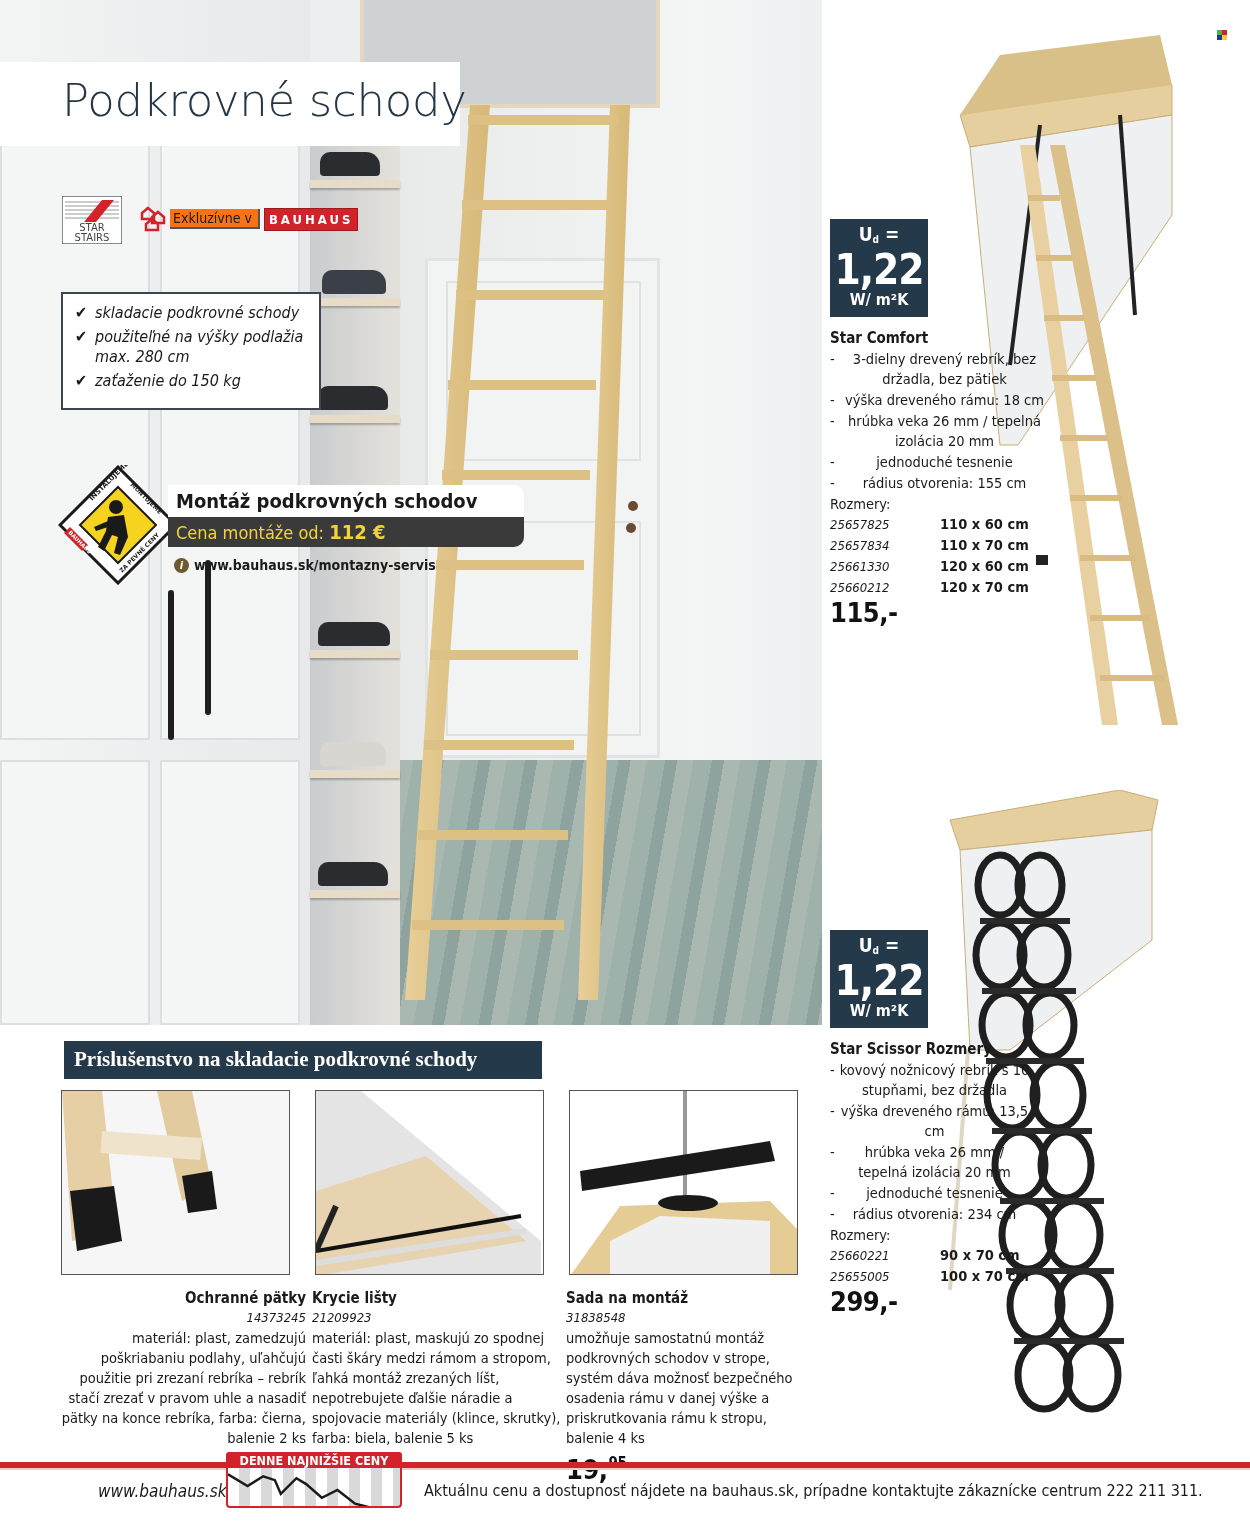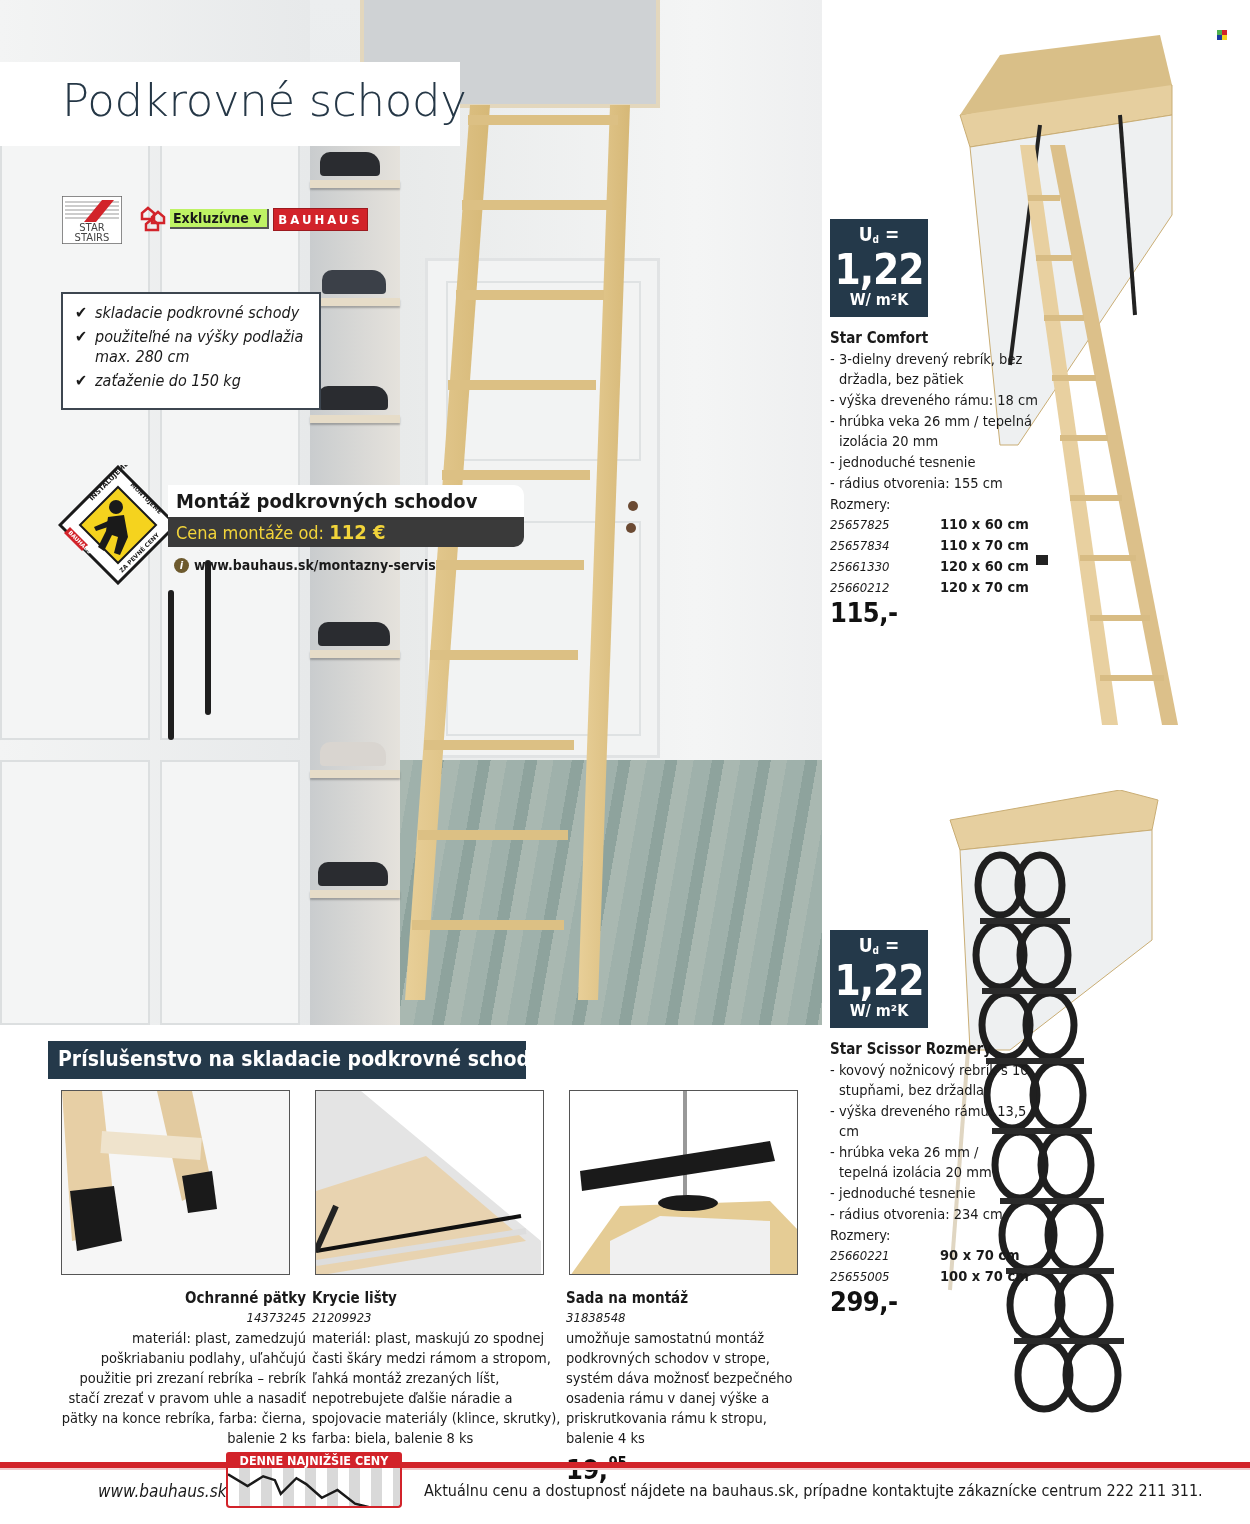--- a/index.html
+++ b/index.html
@@ -25,21 +25,21 @@
   .hero .ladder { position: absolute; left: 0; top: 0; width: 822px; height: 1025px; }
 
   
   .title-box { position: absolute; left: 0; top: 62px; width: 460px; height: 84px; background: #ffffff; }
   .title-box h1 { position: absolute; left: 62px; top: 12px; font-family: "DejaVu Sans", sans-serif; font-weight: 300; font-size: 45px; color: #253746; letter-spacing: -0.3px; white-space: nowrap; }
 
   
   .star-logo { position: absolute; left: 62px; top: 196px; width: 60px; height: 48px; }
   .exclusive { position: absolute; left: 140px; top: 204px; height: 30px; display: flex; align-items: center; }
   .exclusive .house { width: 26px; height: 26px; margin-right: 4px; }
-  .exclusive .ex-label { font-weight: bold; font-size: 14px; color: #1a1a1a; background: #bef264; padding: 1px 6px 1px 3px; border-bottom: 2px solid #555; border-right: 2px solid #555; }
+  .exclusive .ex-label { font-weight: normal; font-size: 14px; color: #1a1a1a; background: #f97316; padding: 1px 6px 1px 3px; border-bottom: 2px solid #555; border-right: 2px solid #555; }
   .exclusive .bauhaus { margin-left: 4px; background: #d2232a; color: #fff; font-weight: bold; font-size: 13px; letter-spacing: 3px; padding: 3px 4px; border: 1px solid #9c1a1f; }
 
   
   .features { position: absolute; left: 61px; top: 292px; width: 260px; height: 118px; background: #ffffff; border: 2px solid #3d4650; padding: 9px 10px 0 12px; }
   .features .feat { display: flex; font-style: italic; font-size: 16px; line-height: 20px; color: #1a1a1a; margin-bottom: 4px; }
   .features .feat .chk { font-style: normal; font-weight: bold; width: 20px; flex: none; }
 
   
   .install { position: absolute; left: 58px; top: 465px; }
   .install .diamond { position: absolute; left: 0; top: 0; width: 120px; height: 120px; }
@@ -53,34 +53,34 @@
   
   .uval { position: absolute; width: 98px; height: 98px; background: #24394a; color: #ffffff; text-align: center; font-weight: bold; }
   .uval .u-label { font-size: 19px; margin-top: 5px; line-height: 20px; }
   .uval .u-label sub { font-size: 10px; vertical-align: -2px; }
   .uval .u-num { font-size: 42px; line-height: 40px; letter-spacing: -1px; }
   .uval .u-unit { font-size: 16px; line-height: 20px; }
 
   
   .prod { position: absolute; font-size: 14.5px; line-height: 20px; color: #1a1a1a; }
   .prod .p-name { font-weight: bold; font-size: 15px; margin-bottom: 1px; }
-  .prod .p-item { position: relative; padding-left: 9px; margin-bottom: 1px; }
+  .prod .p-item { position: relative; padding-left: 9px; margin-bottom: 1px; text-align: center; }
   .prod .p-item::before { content: "-"; position: absolute; left: 0; }
   .prod .p-dim-title { margin-top: 1px; }
   .prod .dim-row { display: flex; line-height: 21px; }
   .prod .dim-row .code { width: 110px; font-style: italic; font-size: 13px; }
   .prod .dim-row .size { font-weight: bold; font-size: 14.5px; }
   .price { font-weight: bold; font-size: 27px; line-height: 30px; color: #111; letter-spacing: -0.5px; }
   .price sup { font-size: 15px; vertical-align: 11px; margin-left: 1px; }
 
   
   .prod-img { position: absolute; }
 
   
-  .acc-heading { position: absolute; left: 48px; top: 1041px; width: 478px; height: 38px; background: #24394a; color: #ffffff; font-weight: bold; font-size: 21px; padding: 6px 0 0 10px; white-space: nowrap; }
+  .acc-heading { position: absolute; left: 64px; top: 1041px; width: 478px; height: 38px; background: #24394a; color: #ffffff; font-weight: bold; font-size: 21px; padding: 6px 0 0 10px; white-space: nowrap; font-family: Liberation Serif, serif; }
   .acc-img { position: absolute; top: 1090px; width: 229px; height: 185px; border: 1.5px solid #555; overflow: hidden; background: #f7f7f7; }
   .acc-text { position: absolute; top: 1288px; width: 245px; font-size: 14.5px; line-height: 20px; color: #1a1a1a; }
   .acc-text .a-name { font-weight: bold; font-size: 15px; }
   .acc-text .a-code { font-style: italic; font-size: 13px; }
 
   
   .footer-line { position: absolute; left: 0; top: 1462px; width: 1250px; height: 6px; background: #d2232a; }
   .footer-line2 { position: absolute; left: 0; top: 1468px; width: 1250px; height: 2px; background: #f3c9cb; }
   .page-num { position: absolute; left: 61px; top: 1481px; font-weight: bold; font-size: 17px; margin-top: 45px; }
   .site { position: absolute; left: 98px; top: 1481px; font-style: italic; font-size: 17px; }
@@ -371,21 +371,21 @@
 
   <div class="acc-text" style="left:61px;text-align:right;">
     <div class="a-name">Ochranné pätky</div>
     <div class="a-code">14373245</div>
     <div>materiál: plast, zamedzujú poškriabaniu podlahy, uľahčujú použitie pri zrezaní rebríka – rebrík stačí zrezať v pravom uhle a nasadiť pätky na konce rebríka, farba: čierna, balenie 2 ks</div>
     <div class="price"><span>8,</span><sup>95</sup></div>
   </div>
   <div class="acc-text" style="left:312px;width:255px;">
     <div class="a-name">Krycie lišty</div>
     <div class="a-code">21209923</div>
-    <div>materiál: plast, maskujú zo spodnej časti škáry medzi rámom a stropom, ľahká montáž zrezaných líšt, nepotrebujete ďalšie náradie a spojovacie materiály (klince, skrutky), farba: biela, balenie 8 ks</div>
+    <div>materiál: plast, maskujú zo spodnej časti škáry medzi rámom a stropom, ľahká montáž zrezaných líšt, nepotrebujete ďalšie náradie a spojovacie materiály (klince, skrutky), farba: biela, balenie 5 ks</div>
     <div class="price"><span>23,-</span><sup></sup></div>
   </div>
   <div class="acc-text" style="left:566px;width:250px;">
     <div class="a-name">Sada na montáž</div>
     <div class="a-code">31838548</div>
     <div>umožňuje samostatnú montáž podkrovných schodov v strope, systém dáva možnosť bezpečného osadenia rámu v danej výške a priskrutkovania rámu k stropu, balenie 4 ks</div>
     <div class="price"><span>19,</span><sup>95</sup></div>
   </div>
 
   <div class="footer-line"></div>

